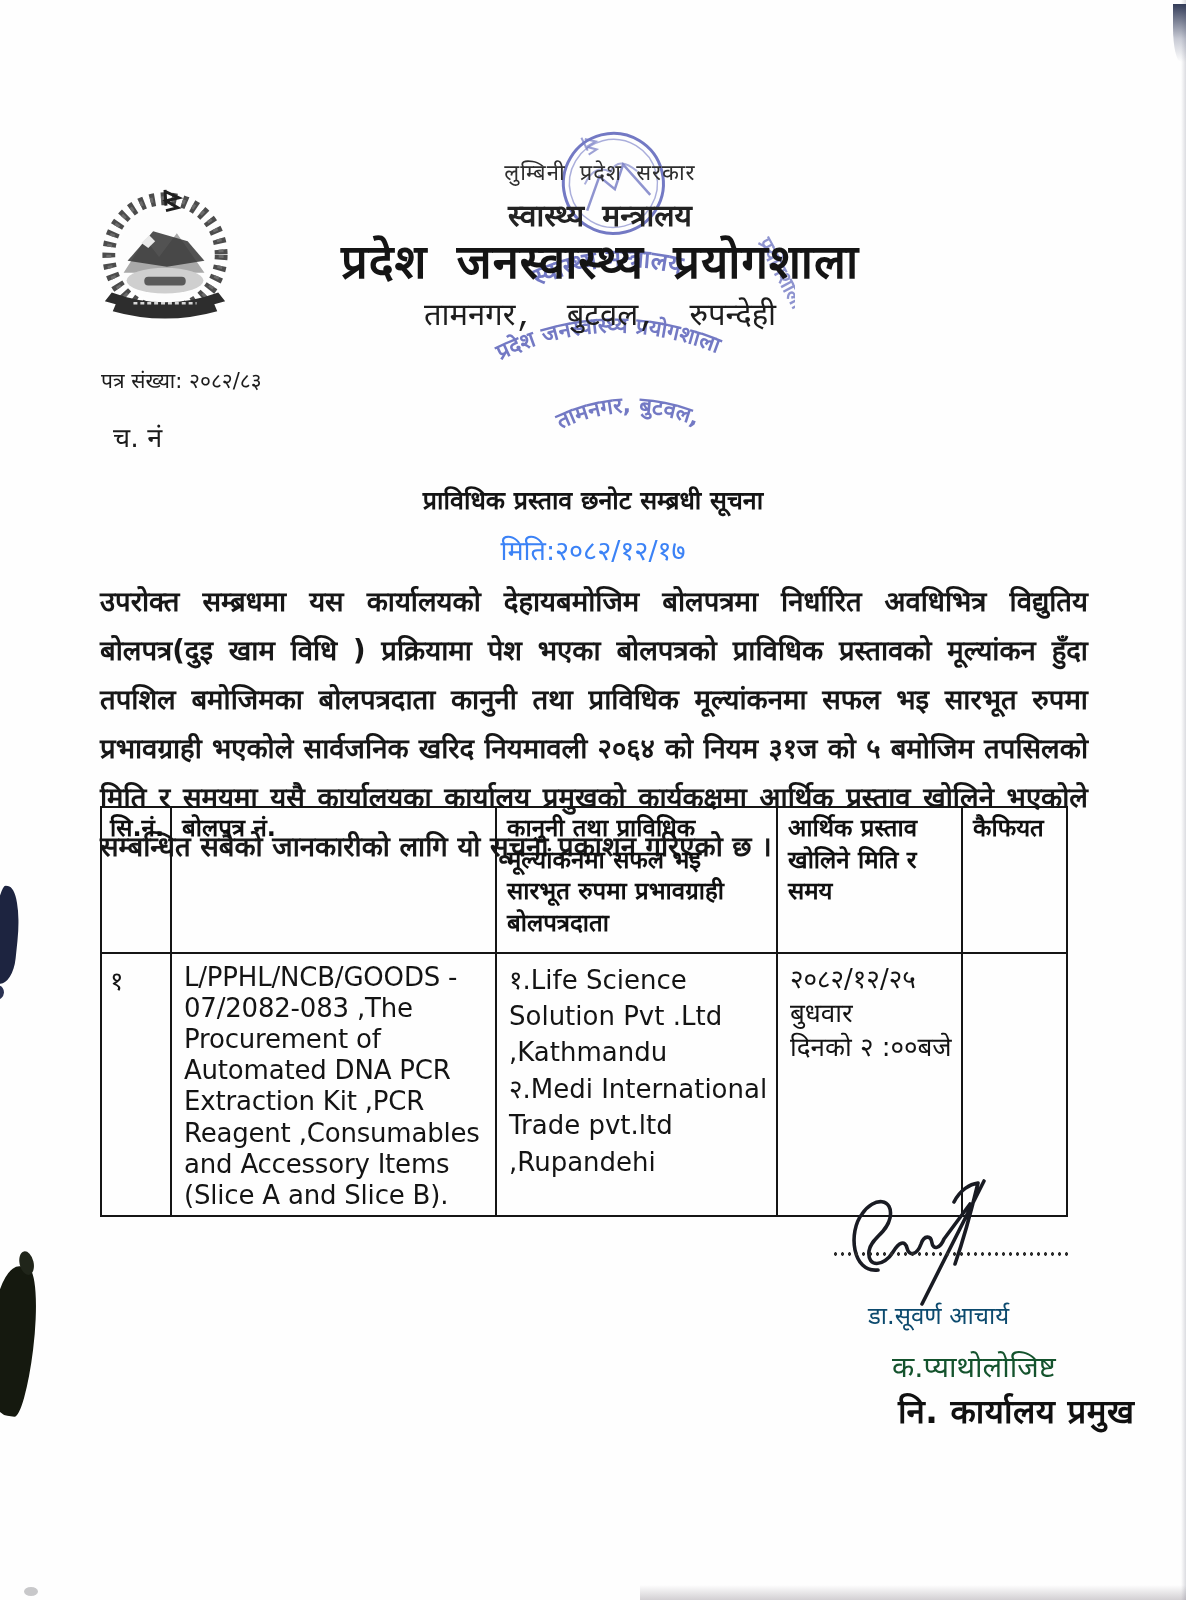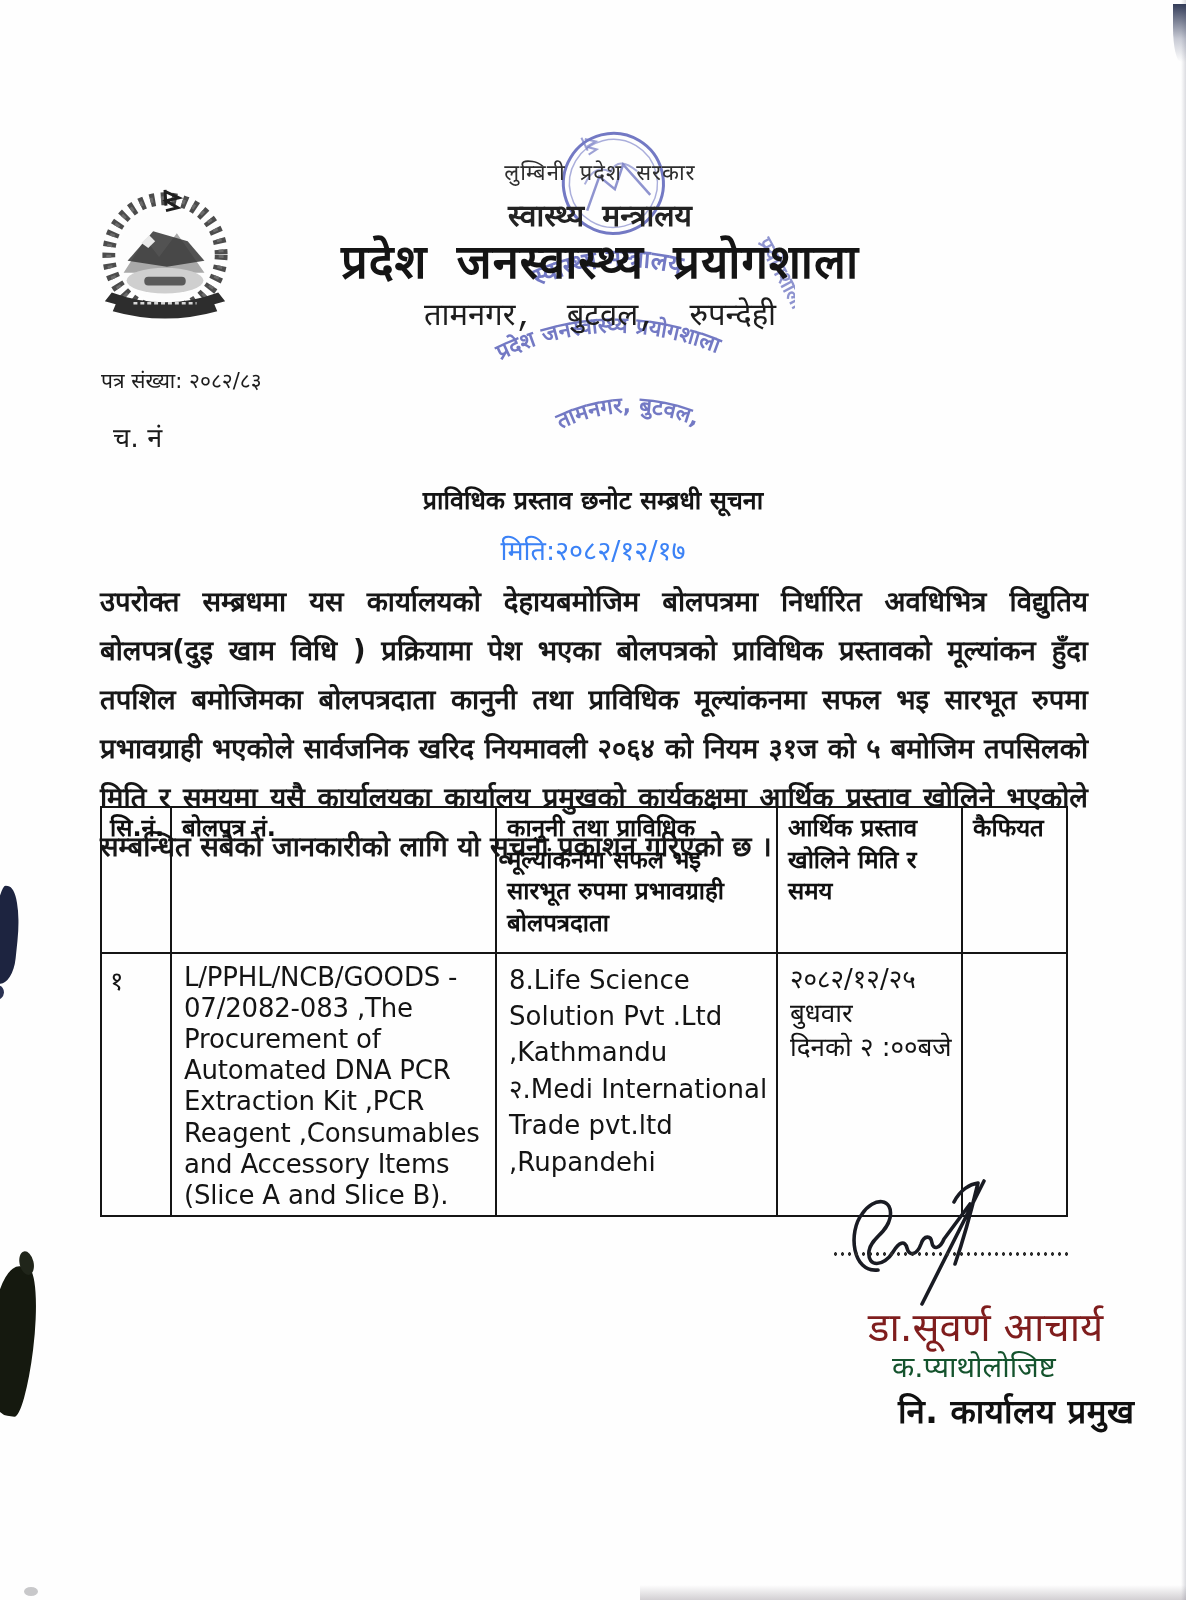--- a/index.html
+++ b/index.html
@@ -61,21 +61,21 @@
   td.td-bidders { line-height:1.4; }
   td.td-open { line-height:1.32; }
   .bid-table tbody tr { height:212px; }
   .bid-table thead tr { height:84px; }
 
   
   .sig-svg { position:absolute; left:842px; top:1172px; width:158px; height:146px; }
   .sig-dots { position:absolute; left:832px; top:1252px; width:236px; height:4px;
     background-image:radial-gradient(circle, #2c2c2c 1.6px, transparent 1.9px);
     background-size:7px 4px; background-repeat:repeat-x; }
-  .sig-name { position:absolute; left:868px; top:1298px; font-size:40px; color:#7f1d1d; }
+  .sig-name { position:absolute; left:868px; top:1298px; font-size:24px; color:#0c4a6e; }
   .sig-designation { position:absolute; left:892px; top:1346px; font-size:29px; color:#14532d; }
   .sig-role { position:absolute; left:898px; top:1388px; font-size:33px; font-weight:800; color:#101010; letter-spacing:.5px; }
 </style>
 </head>
 <body>
 
 <div class="page">
 
   <div class="edge-right"></div>
   <div class="corner-tr"></div>
@@ -146,21 +146,21 @@
         <th>कानुनी तथा प्राविधिक मूल्यांकनमा सफल भइ सारभूत रुपमा प्रभावग्राही बोलपत्रदाता</th>
         <th>आर्थिक प्रस्ताव खोलिने मिति र समय</th>
         <th>कैफियत</th>
       </tr>
     </thead>
     <tbody>
       <tr>
         <td class="td-sn">१</td>
         <td class="td-bid">L/PPHL/NCB/GOODS - 07/2082-083 ,The Procurement of Automated DNA PCR Extraction Kit ,PCR Reagent ,Consumables and Accessory Items (Slice A and Slice B).</td>
         <td class="td-bidders">
-          <div>8.Life Science Solution  Pvt .Ltd ,Kathmandu</div>
+          <div>१.Life Science Solution  Pvt .Ltd ,Kathmandu</div>
           <div>२.Medi International Trade pvt.ltd ,Rupandehi</div>
         </td>
         <td class="td-open">
           <div>२०८२/१२/२५</div>
           <div>बुधवार</div>
           <div>दिनको २ :००बजे</div>
         </td>
         <td></td>
       </tr>
     </tbody>

